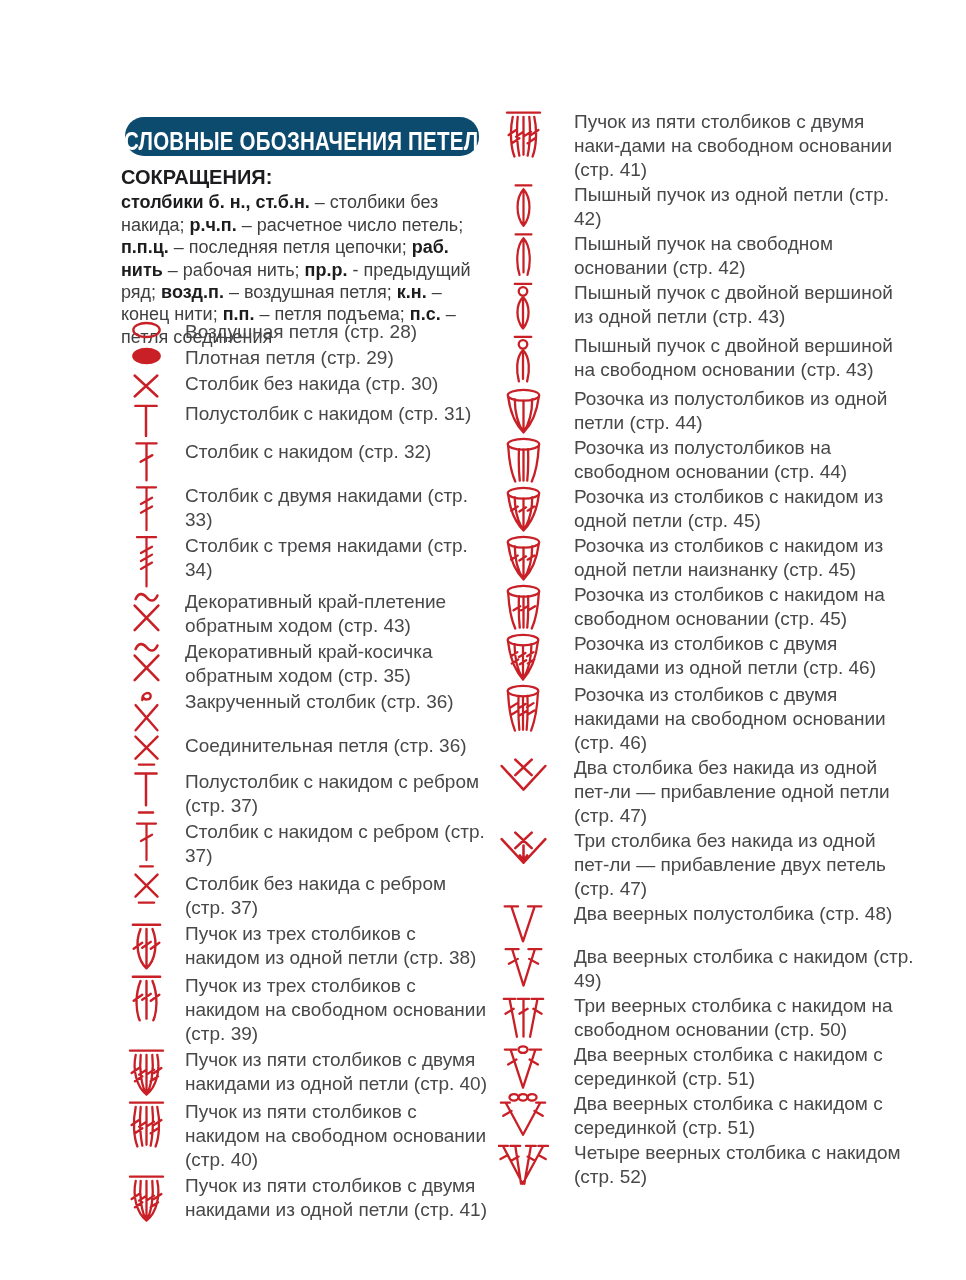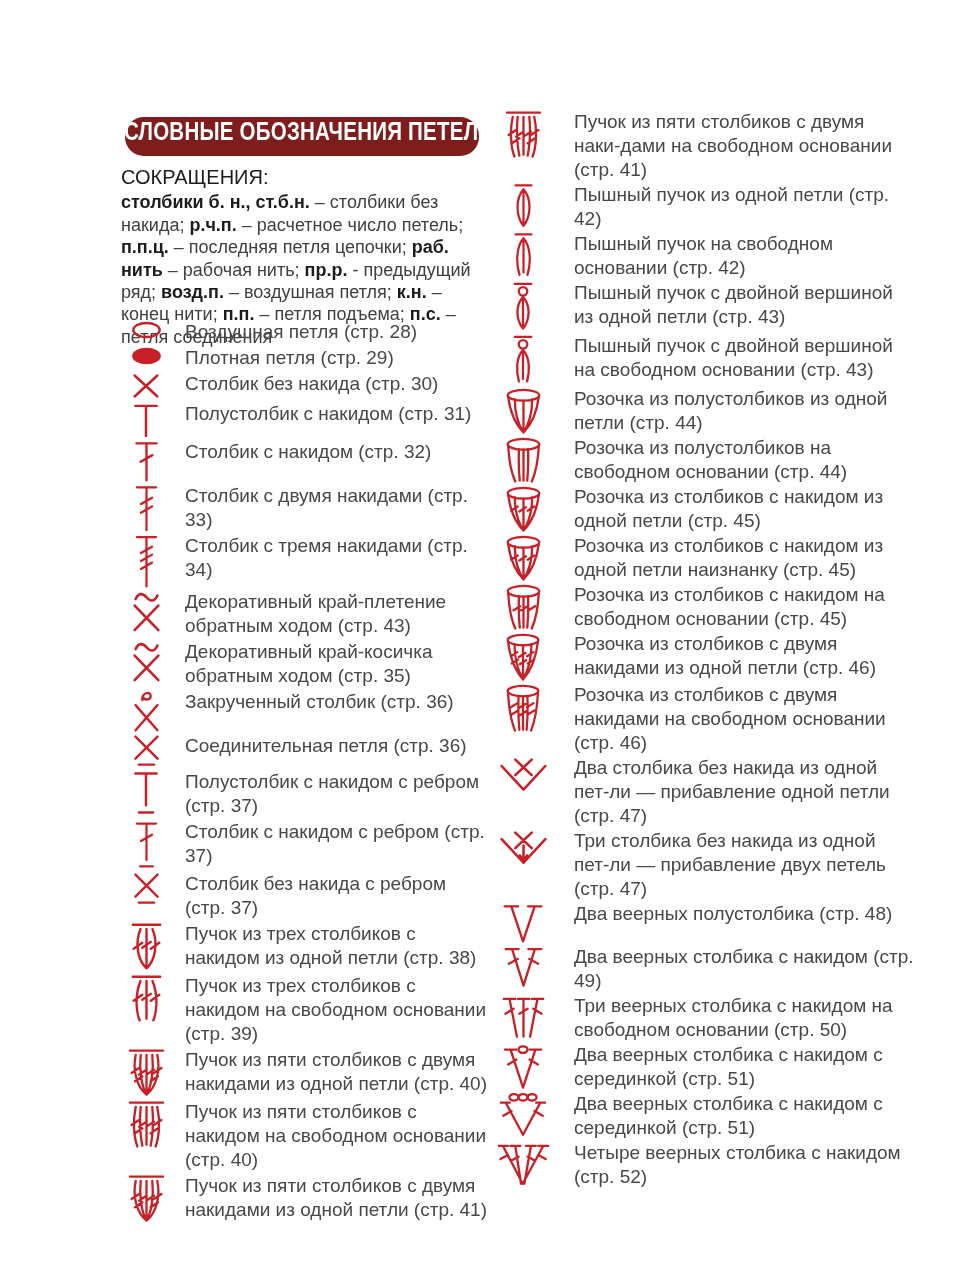--- a/index.html
+++ b/index.html
@@ -1,24 +1,24 @@
 <!DOCTYPE html>
 <html><head>
 <meta charset="utf-8">
 <style>
   html,body{margin:0;padding:0;background:#ffffff;}
   .page{position:relative;width:966px;height:1280px;background:#ffffff;overflow:hidden;
         font-family:"Liberation Sans",sans-serif;}
-  .banner{position:absolute;left:125px;top:117px;width:354px;height:39px;background:#7f1d1d;
-          border-radius:19px;display:flex;align-items:flex-start;justify-content:center;}
+  .banner{position:absolute;left:125px;top:117px;width:354px;height:39px;background:#0c4a6e;
+          border-radius:19px;display:flex;align-items:flex-end;justify-content:center;}
   .banner span{color:#ffffff;font-weight:bold;font-size:25px;white-space:nowrap;
                transform:scaleX(0.82);letter-spacing:0.3px;}
   .abbrev{position:absolute;left:121px;top:166px;width:372px;color:#3f3f41;
           font-size:18px;line-height:22.4px;}
-  .abbrev .hd{font-size:20px;font-weight:normal;color:#1c1c1e;margin:0 0 3px 0;}
+  .abbrev .hd{font-size:20px;font-weight:bold;color:#1c1c1e;margin:0 0 3px 0;}
   .abbrev b{color:#1c1c1e;}
   .col{position:absolute;display:flex;flex-direction:column;}
   .col-left{left:118px;top:320px;width:372px;}
   .col-right{left:494px;top:110px;width:420px;}
   .row{display:flex;align-items:flex-start;}
   .col-left .row{margin-bottom:2px;}
   .col-right .row{margin-bottom:1px;}
   .sym{flex:0 0 56px;display:flex;align-items:center;justify-content:center;}
   .col-left .sym{margin-right:11px;}
   .col-right .sym{flex-basis:58px;margin-right:22px;}

